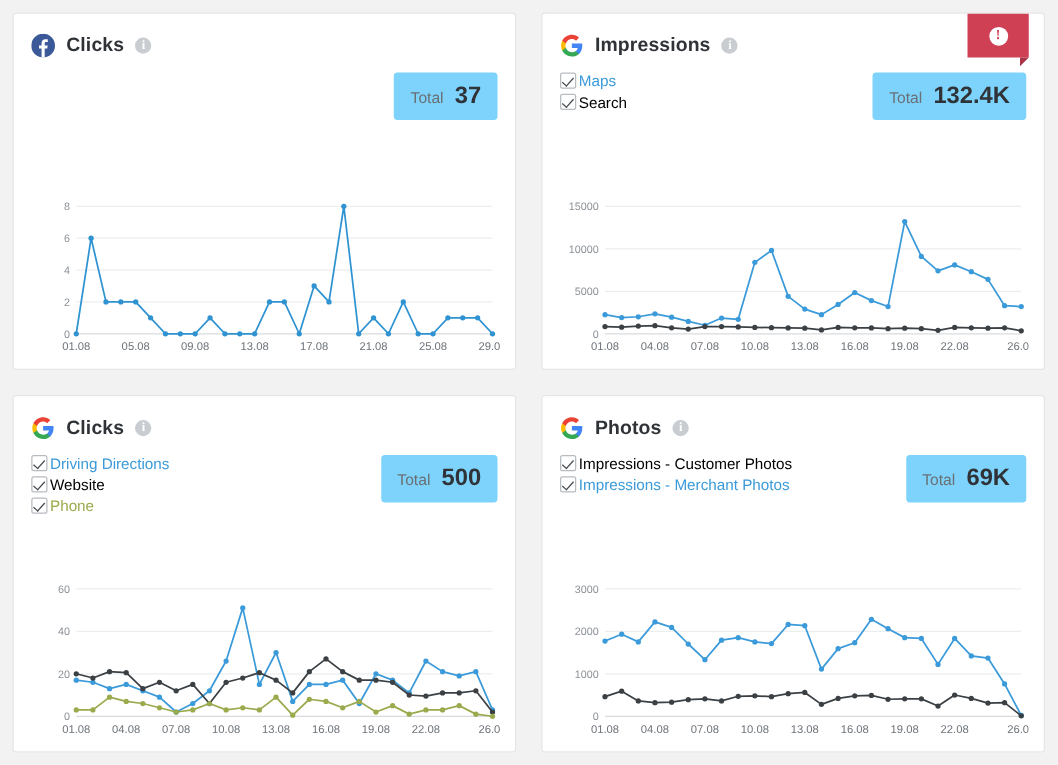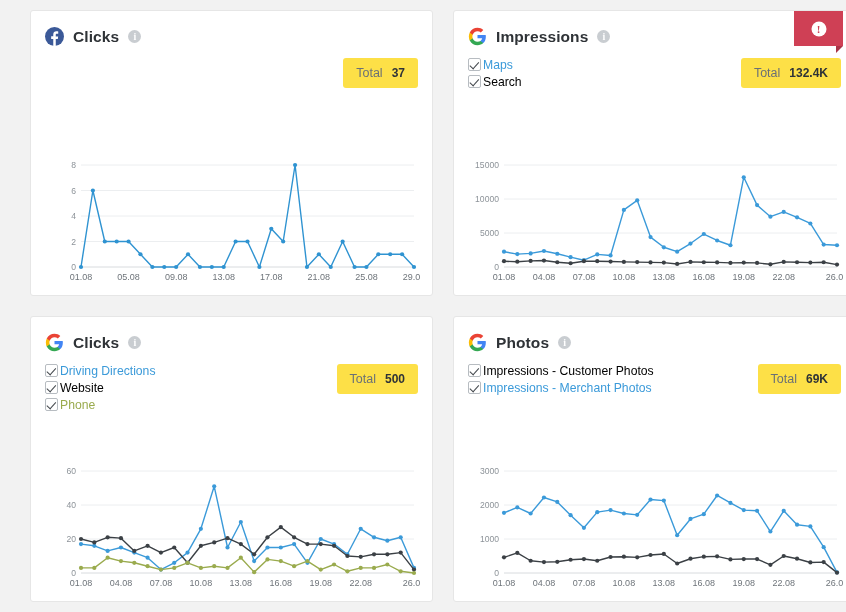--- a/index.html
+++ b/index.html
@@ -6,21 +6,21 @@
   html, body {
     width: 846px; height: 612px;
     background: #f2f2f2;
     font-family: "Liberation Sans", sans-serif;
     overflow: hidden;
   }
   .grid {
     display: grid;
     grid-template-columns: 423px 423px;
     grid-template-rows: 306px 306px;
-    width: 846px; height: 612px; padding-left: 20px;
+    width: 846px; height: 612px;
   }
   .cell { padding: 10px; position: relative; }
   .card {
     background: #ffffff;
     border: 1px solid #e6e6e6;
     border-radius: 3px;
     width: 100%; height: 100%;
     position: relative;
     padding: 16px 14px 10px 14px;
     overflow: visible;
@@ -52,26 +52,26 @@
   .cbx::after {
     content: ""; position: absolute; left: 3.4px; top: .7px;
     width: 4px; height: 7.5px;
     border: solid #44494e; border-width: 0 1.6px 1.6px 0;
     transform: rotate(42deg);
   }
   .legend-label { font-size: 12.2px; color: #000000; white-space: nowrap; }
   .legend-label.blue { color: #3b9ad9; }
   .legend-label.olive { color: #9aab4e; }
   .total-badge {
-    background: #fde047; border-radius: 3px;
+    background: #7dd3fc; border-radius: 3px;
     padding: 8px 13px; display: flex; align-items: baseline; gap: 9px;
     align-self: flex-start;
   }
   .total-label { font-size: 12.5px; color: #6a7076; }
-  .total-value { font-size: 12px; font-weight: bold; color: #2f3337; }
+  .total-value { font-size: 19px; font-weight: bold; color: #2f3337; }
   
   .alert-ribbon {
     position: absolute; top: 0; right: 12px;
     width: 49px; height: 35px; background: #cf4055; z-index: 5;
   }
   .alert-ribbon::after {
     content: ""; position: absolute; right: -0px; bottom: -7px;
     border-left: 7px solid #a93347; border-bottom: 7px solid transparent;
   }
   .alert-glyph {

